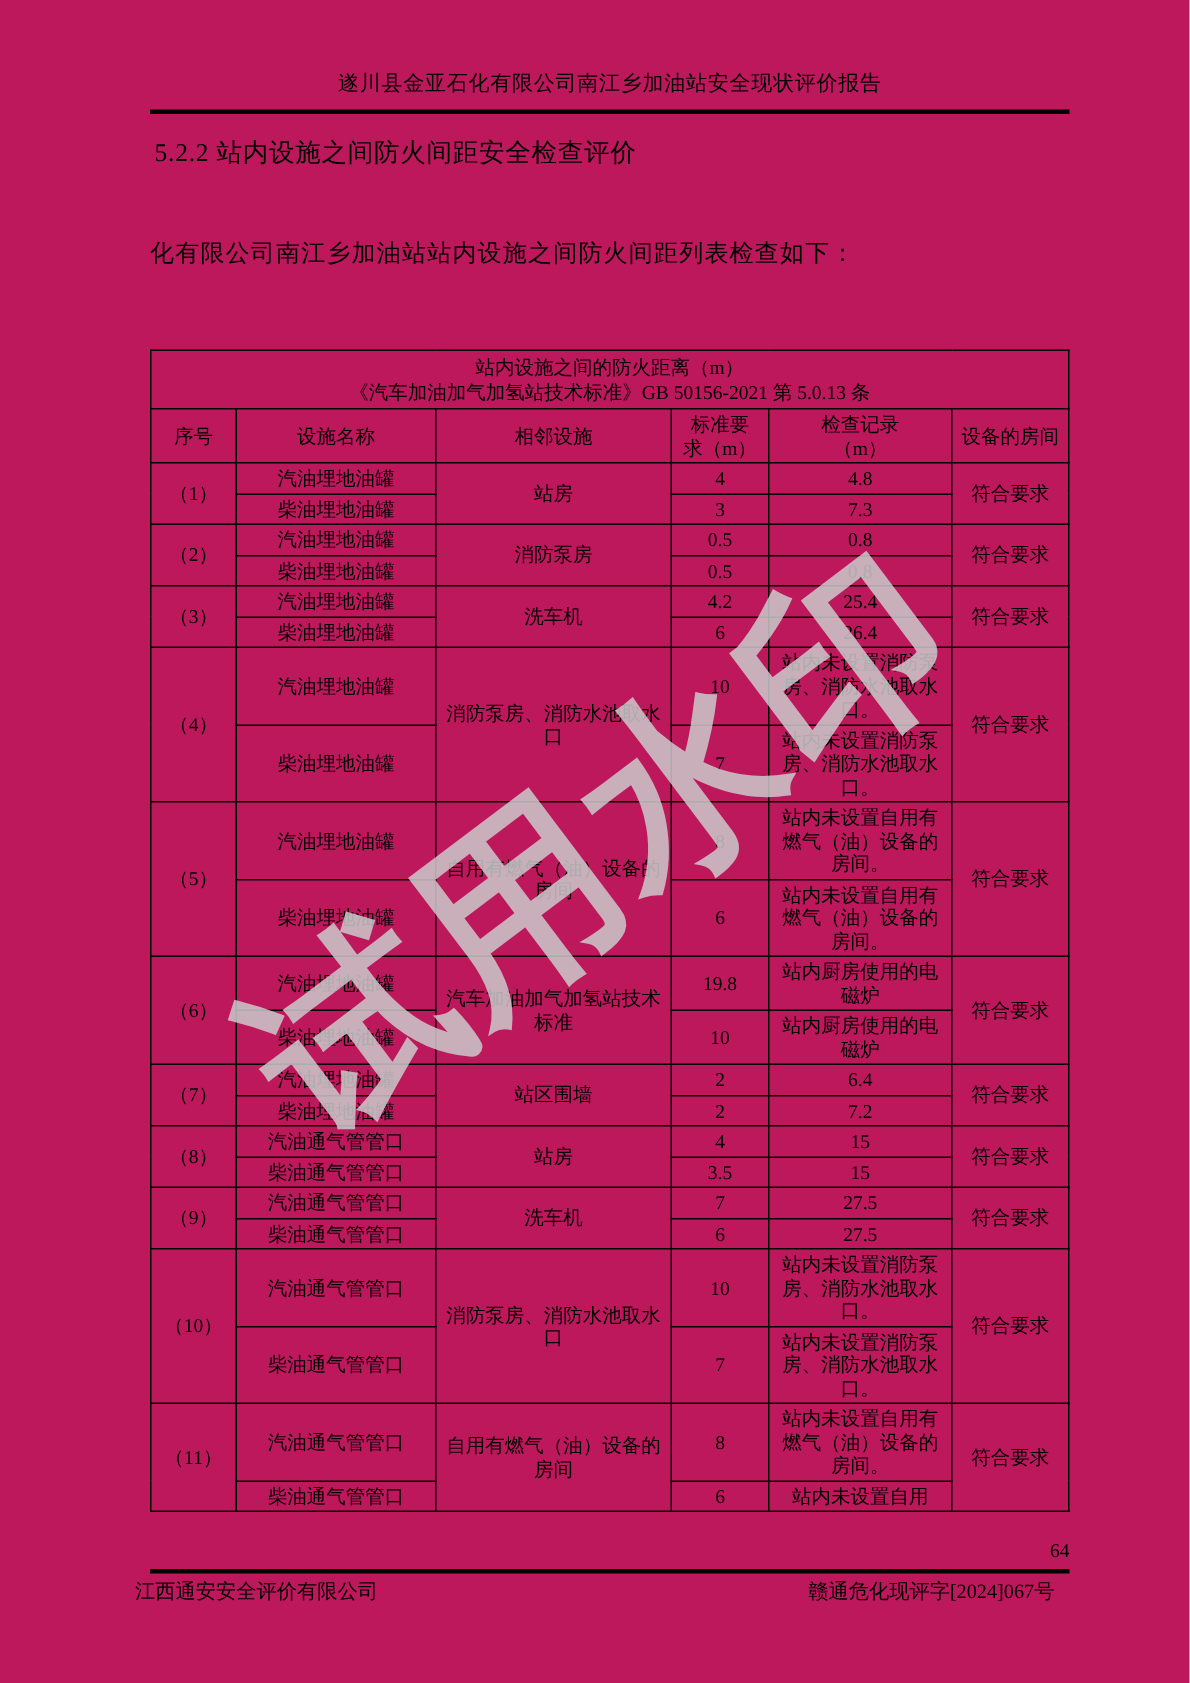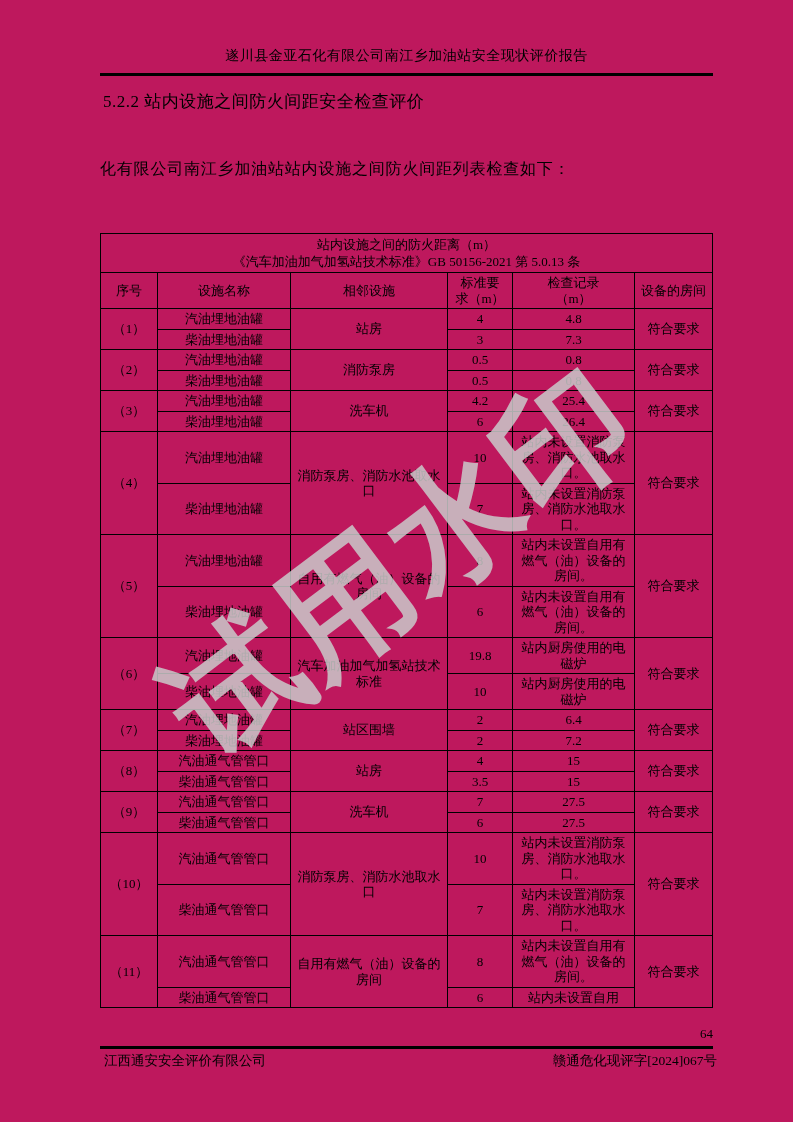--- a/index.html
+++ b/index.html
@@ -51,21 +51,21 @@
   
   .page-number {
     position:absolute; left:100px; top:1026px; width:613px;
     text-align:right; font-size:13px;
   }
   .footer-rule {
     position:absolute; left:100px; top:1046px; width:613px; height:2.5px;
     background:#000;
   }
   .footer-row {
-    position:absolute; left:104px; top:1052px; width:613px;
+    position:absolute; left:90px; top:1052px; width:613px;
     display:flex; justify-content:space-between; font-size:13.5px;
   }
   
   .watermark {
     position:absolute; left:402px; top:563px;
     transform:translate(-50%,-50%) rotate(-37deg);
     font-size:132px; font-weight:bold; letter-spacing:4px;
     color:rgba(202,202,202,0.85); white-space:nowrap;
     font-family:"Liberation Sans","DejaVu Sans",sans-serif;
     z-index:10; pointer-events:none;

